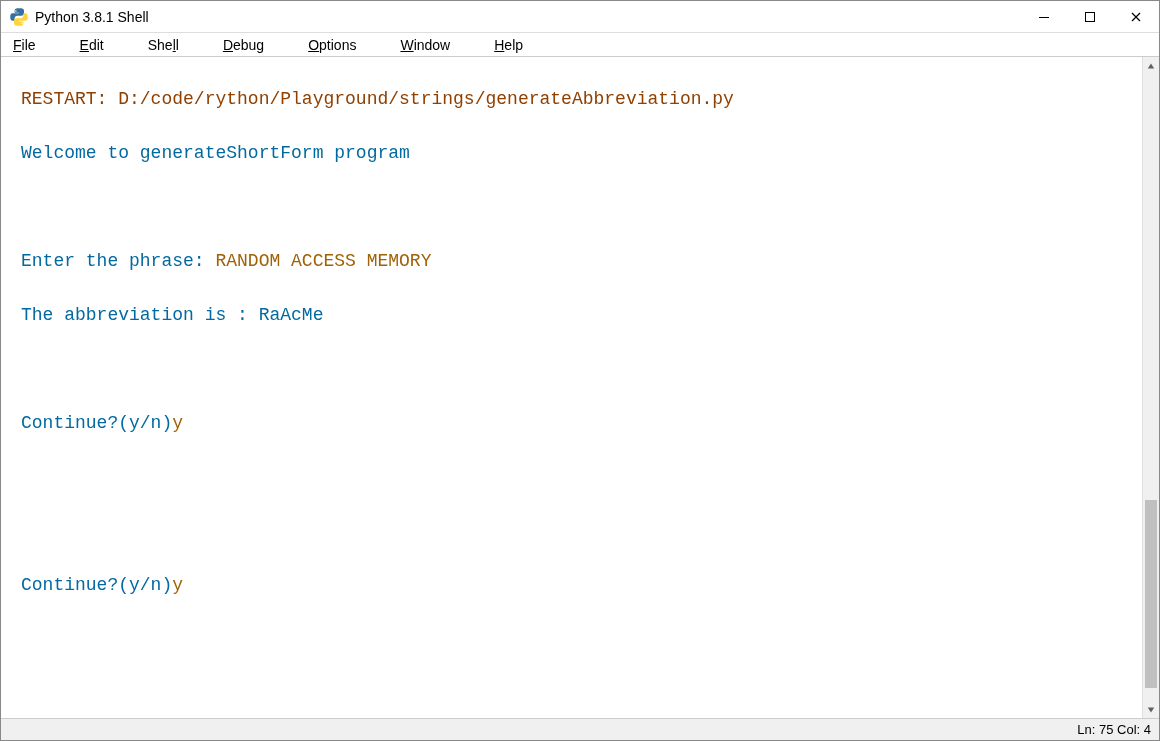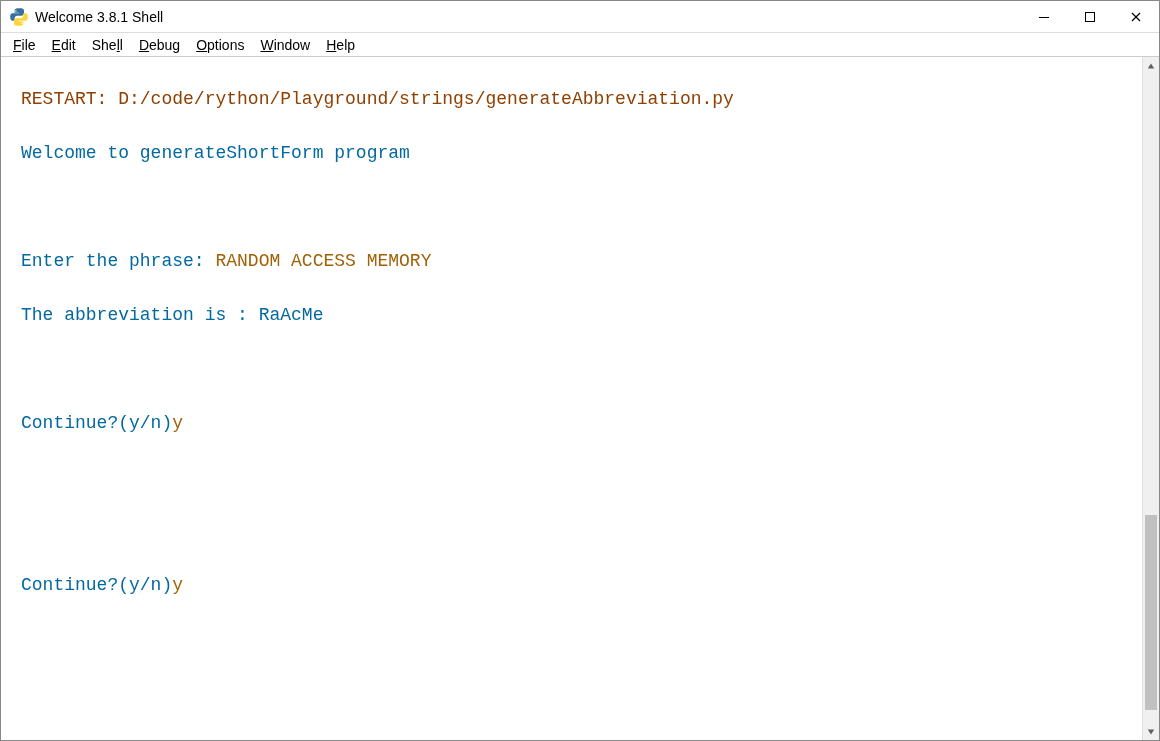--- a/index.html
+++ b/index.html
@@ -38,20 +38,21 @@
   }
   .winbtn svg { width: 12px; height: 12px; }
   .menubar {
     height: 24px;
     display: flex; align-items: center;
     padding: 0 4px;
     font-size: 14px;
     color: #000;
     background: #fff;
     border-bottom: 1px solid #ccc;
+    gap: 28px;
   }
   .menuitem {
     padding: 2px 8px;
     cursor: default;
   }
   .menuitem .ul { text-decoration: underline; }
   .client {
     flex: 1;
     display: flex;
     position: relative;
@@ -106,21 +107,21 @@
 
 <div class="window">
 
   <div class="titlebar">
     <span class="app-icon">
       <svg viewBox="0 0 32 32">
         <path fill="#3670A0" d="M15 2c-5 0-6 2-6 4v3h7v1H6c-2 0-4 1-4 6s2 6 4 6h3v-4c0-2 2-4 4-4h7c2 0 4-2 4-4V6c0-2-1-4-6-4h-3zM11 5a1.2 1.2 0 1 1 0 2.4A1.2 1.2 0 0 1 11 5z"></path>
         <path fill="#FFD43B" d="M17 30c5 0 6-2 6-4v-3h-7v-1h10c2 0 4-1 4-6s-2-6-4-6h-3v4c0 2-2 4-4 4h-7c-2 0-4 2-4 4v4c0 2 1 4 6 4h3zm4-3a1.2 1.2 0 1 1 0-2.4 1.2 1.2 0 0 1 0 2.4z"></path>
       </svg>
     </span>
-    <span class="title">Welcome 3.8.1 Shell</span>
+    <span class="title">Python 3.8.1 Shell</span>
     <span class="spacer"></span>
     <span class="winbtn">
       <svg viewBox="0 0 12 12">
           <rect x="1" y="6" width="10" height="1" fill="#000"></rect>
         </svg>
     </span>
     <span class="winbtn">
       <svg viewBox="0 0 12 12">
           <rect x="1.5" y="1.5" width="9" height="9" fill="none" stroke="#000" stroke-width="1"></rect>
         </svg>
@@ -178,14 +179,17 @@
         <div class="sb-thumb" style="top:68%; height:30%;"></div>
       </div>
       <div class="sb-btn">
         <svg viewBox="0 0 10 10">
             <path d="M1 2 L9 2 L5 8 Z"></path>
           </svg>
       </div>
     </div>
   </div>
 
+  <div class="statusbar">
+    <span>Ln: 75  Col: 4</span>
+  </div>
 
 </div>
 
 </body></html>

